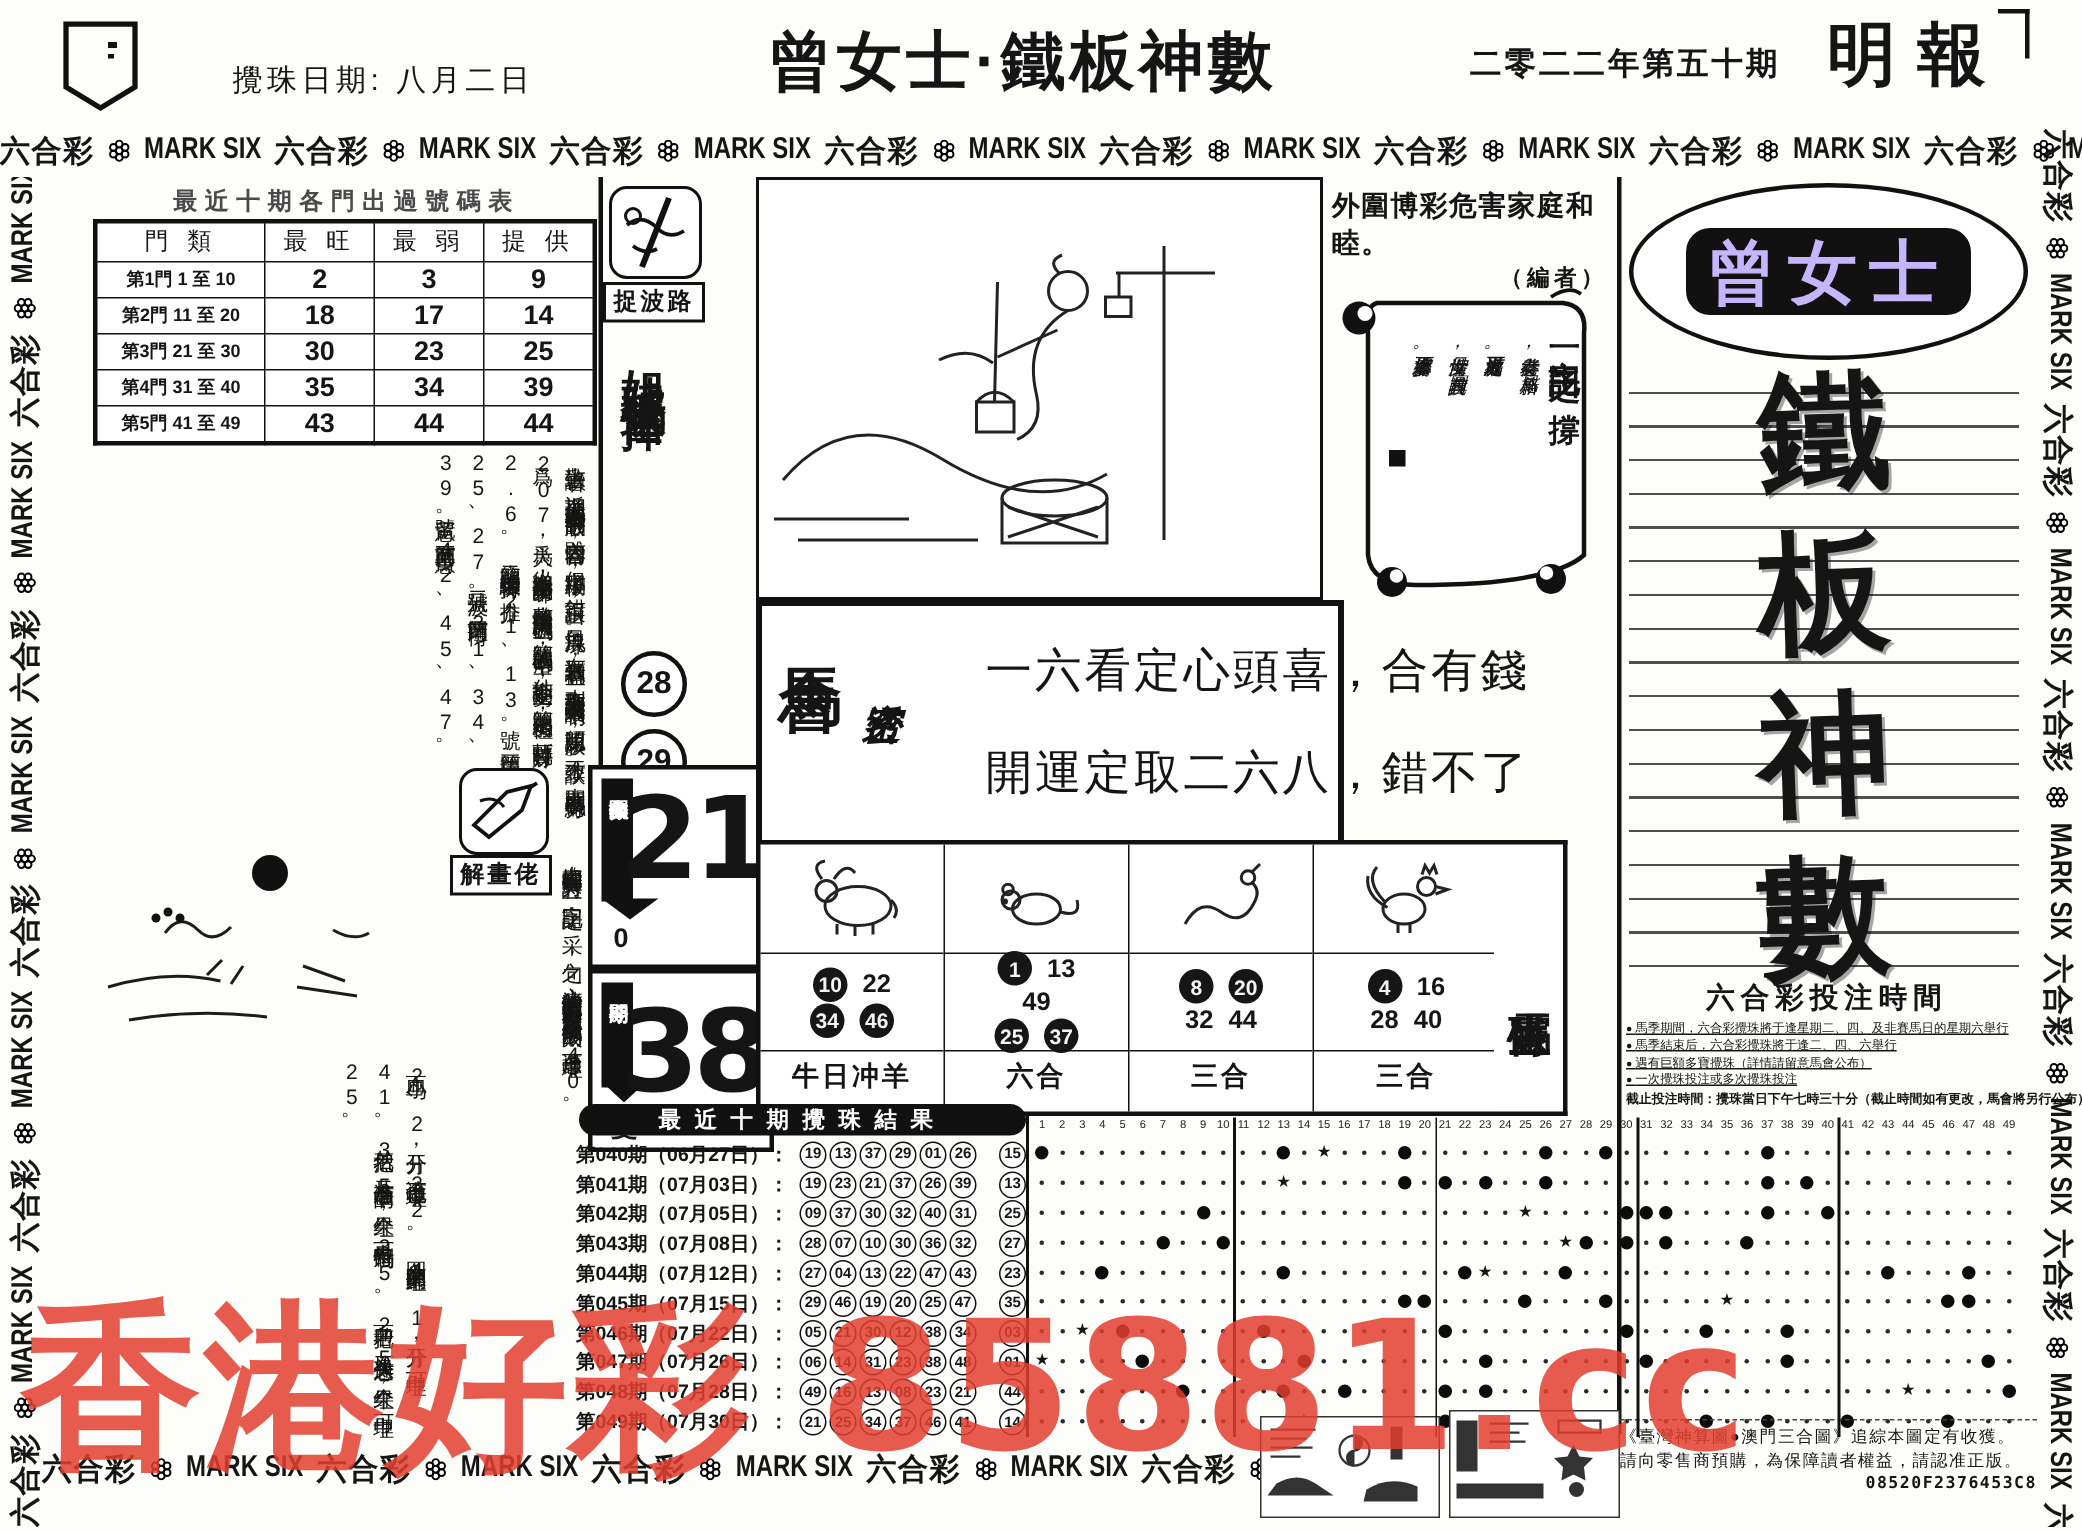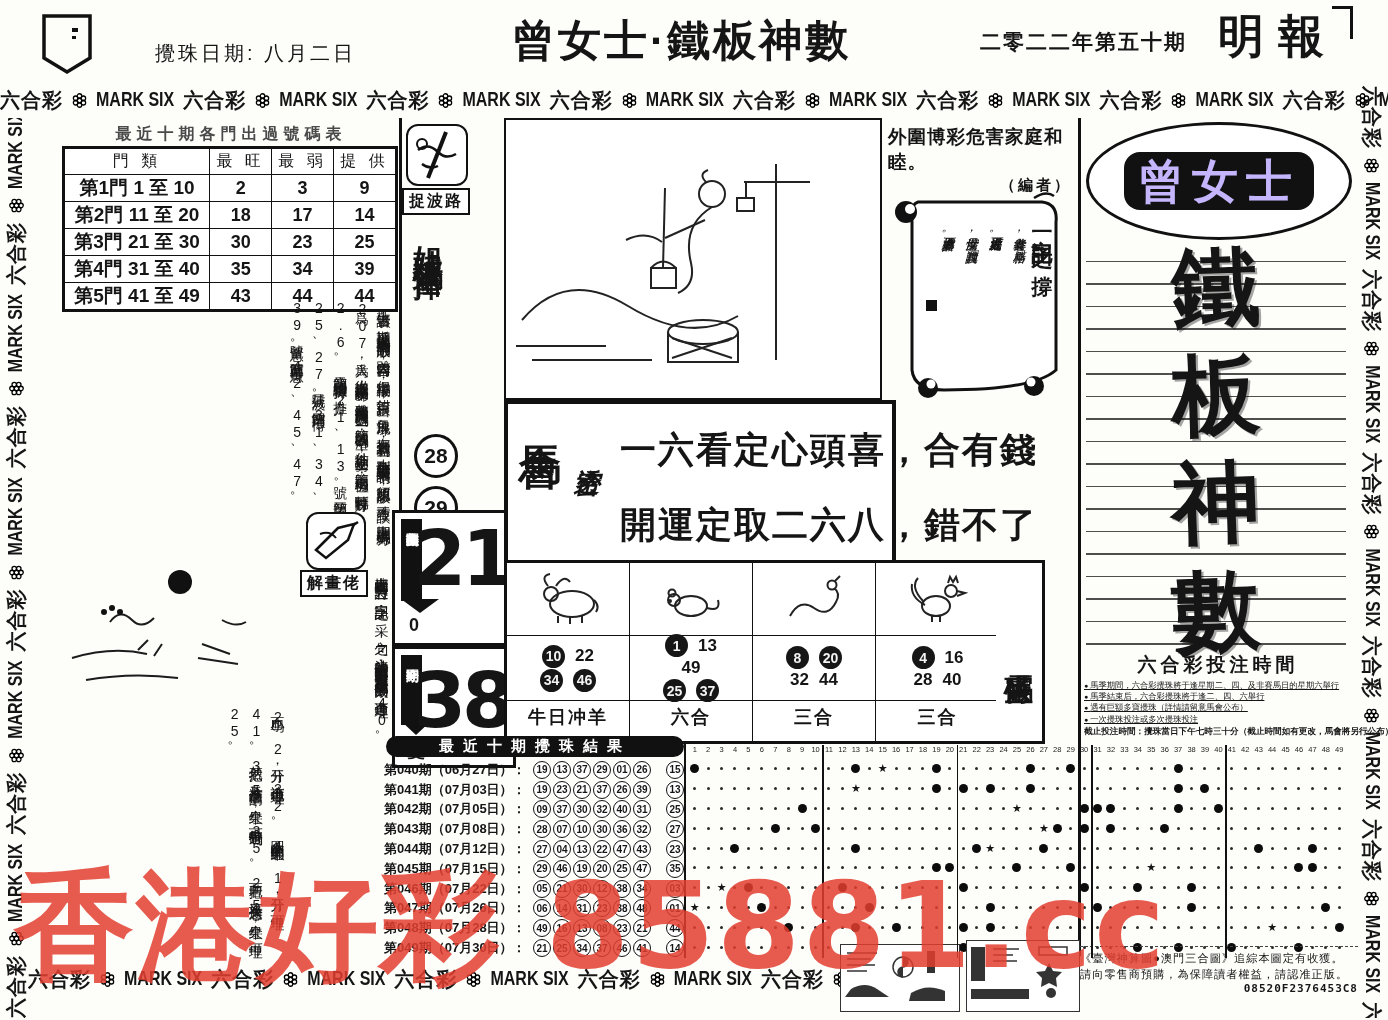--- a/index.html
+++ b/index.html
@@ -24,21 +24,21 @@
   #paper-name{font-family:"DejaVu Serif",serif;font-size:46px;font-weight:700;letter-spacing:14px;}
   #paper-corner{display:inline-block;width:18px;height:30px;border-top:3.5px solid #111;
                 border-right:3.5px solid #111;margin-left:-6px;vertical-align:top;}
 
   
   #gate-title{font-size:16px;letter-spacing:5px;color:#4a4a4a;text-align:center;font-weight:700;}
   #gate-table{border-collapse:collapse;border:3px solid #111;background:#fff;}
   #gate-table th,#gate-table td{border:1.6px solid #111;text-align:center;padding:0 4px;}
   #gate-table th{font-size:16px;font-weight:400;height:25px;letter-spacing:4px;}
   #gate-table td{font-size:18px;font-weight:700;height:23px;}
-  #gate-table td.gate{font-size:19px;font-weight:900;letter-spacing:0;}
+  #gate-table td.gate{font-size:12px;font-weight:900;letter-spacing:0;}
 
   
   .badge{border:2px solid #111;background:#fff;font-weight:900;font-size:16px;
          padding:1px 5px;letter-spacing:2px;}
   .sketch-icon{border:2.5px solid #111;border-radius:12px;background:#fff;}
 
   
   #sisters-headline{font-size:30px;font-weight:900;letter-spacing:5px;line-height:1;}
   .big-circle{width:38px;height:38px;border:3px solid #111;border-radius:50%;background:#fff;
               display:flex;align-items:center;justify-content:center;font-size:21px;font-weight:900;}
@@ -54,21 +54,21 @@
   .tab-point{position:absolute;width:0;height:0;border-left:19px solid transparent;
              border-right:19px solid transparent;border-top:14px solid #111;}
   .counter-num{position:absolute;right:2px;top:8px;font-size:76px;font-weight:900;
                font-family:"DejaVu Sans",sans-serif;letter-spacing:-4px;line-height:1;}
   .counter-sub{position:absolute;font-size:18px;font-weight:700;}
 
   
   #tip-box{border:4px solid #111;background:#fff;}
   #tip-brand{font-family:"DejaVu Serif",serif;font-size:42px;font-weight:900;line-height:1.05;}
   #tip-brand-sub{font-family:"DejaVu Serif",serif;font-size:26px;font-weight:700;font-style:italic;}
-  .tip-line{font-size:36px;font-weight:700;letter-spacing:2px;white-space:nowrap;}
+  .tip-line{font-size:31px;font-weight:400;letter-spacing:2px;white-space:nowrap;margin-left:37px;}
 
   
   #zodiac-table{display:grid;grid-template-columns:repeat(4,1fr);border:3px solid #111;background:#fff;}
   .zcell{border-right:1.8px solid #111;display:flex;flex-direction:column;}
   .zcell:last-child{border-right:none;}
   .zanimal{height:72px;display:flex;align-items:center;justify-content:center;border-bottom:1.8px solid #111;}
   .znums{height:64px;display:flex;flex-direction:column;align-items:center;justify-content:center;gap:1px;}
   .znum-line{display:flex;gap:10px;align-items:center;}
   .znum{font-size:17px;font-weight:700;}
   .znum.ink{background:#161616;color:#f3f3f3;border-radius:50%;width:23px;height:23px;

